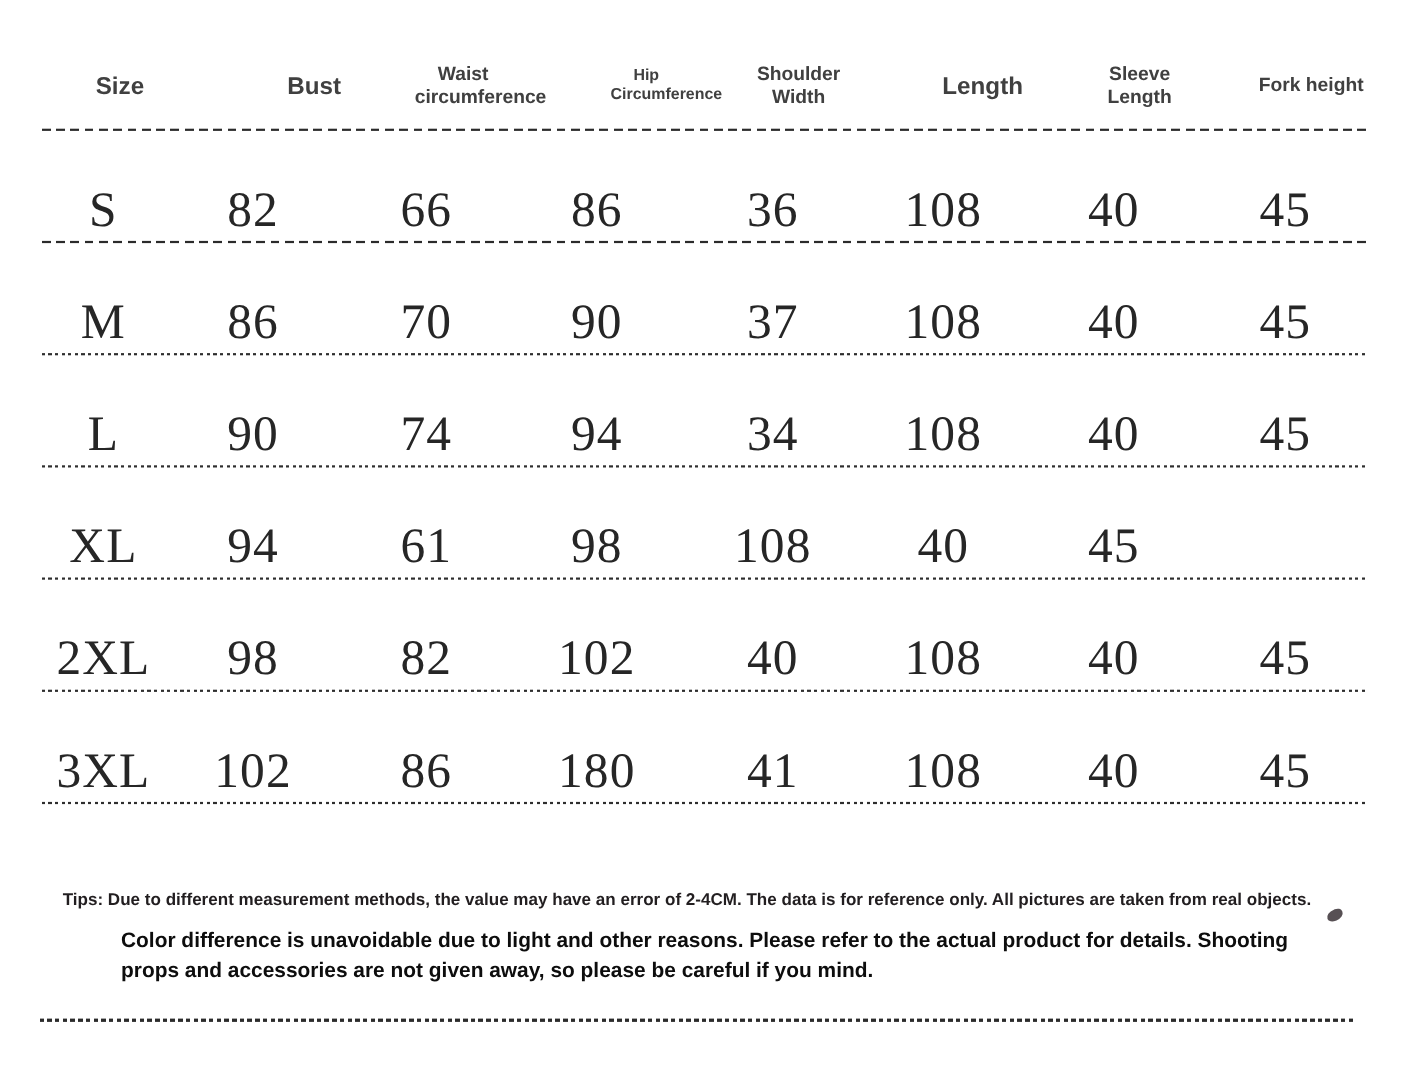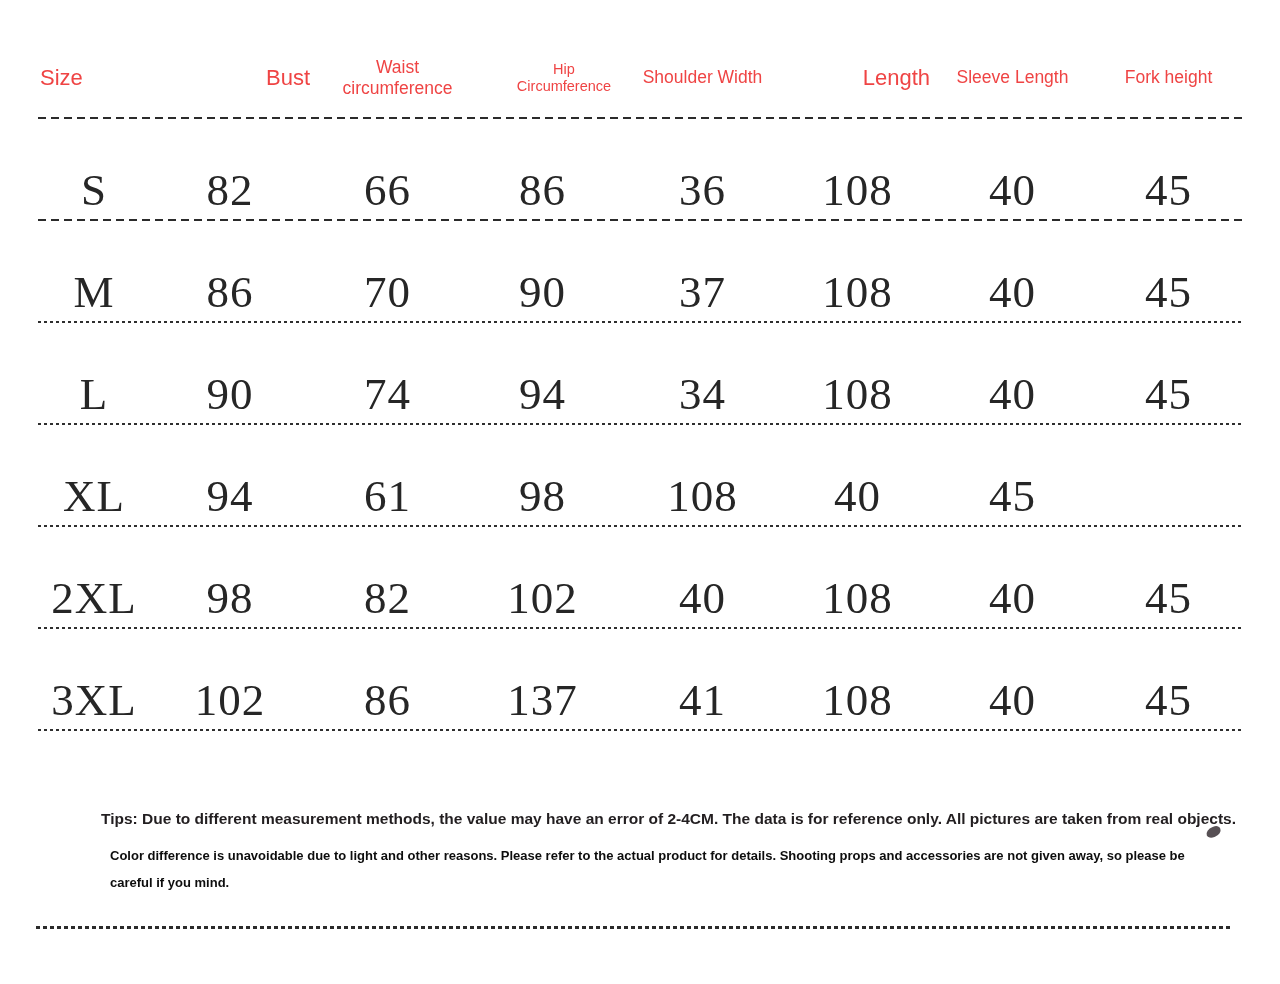--- a/index.html
+++ b/index.html
@@ -33,23 +33,24 @@
     box-sizing: border-box;
   }
   .row.data {
     height: 100px;
     align-items: flex-end;
     padding-bottom: 6px;
     box-sizing: border-box;
   }
   .cell { text-align: center; }
   .h {
-    font-weight: 400;
-    color: #ef4444;
+    font-weight: 700;
+    color: #404040;
     line-height: 1.15;
+    margin-left: 47px;
   }
   .h-lg { font-size: 22px; text-align: right; }
   .h-md { font-size: 17.5px; }
   .h-sm { font-size: 14.5px; }
   .h-size { text-align: left; padding-left: 2px; }
   .h-left { text-align: center; }
   .h-waist { padding-left: 20px; }
   .h-hip { padding-left: 43px; }
   .num, .sizelabel {
     font-family: "Liberation Serif", serif;
@@ -68,28 +69,27 @@
   }
   .tips-note {
     position: absolute;
     left: 57px;
     top: 810px;
     width: 1160px;
     font-size: 15.5px;
     font-weight: 700;
     color: #221e20;
     letter-spacing: 0px;
-    margin-left: 44px;
   }
   .disclaimer-note {
     position: absolute;
     left: 110px;
     top: 843px;
     width: 1075px;
-    font-size: 13px;
+    font-size: 19px;
     font-weight: 700;
     line-height: 26.5px;
     color: #0d0d0d;
   }
   .ink-speck {
     position: absolute;
     left: 1206px;
     top: 827px;
     width: 15px;
     height: 10px;
@@ -188,21 +188,21 @@
       <div class="cell num">40</div>
       <div class="cell num">45</div>
     </div>
 
     <div class="sep fine"></div>
 
     <div class="row data">
       <div class="cell sizelabel">3XL</div>
       <div class="cell num">102</div>
       <div class="cell num">86</div>
-      <div class="cell num">137</div>
+      <div class="cell num">180</div>
       <div class="cell num">41</div>
       <div class="cell num">108</div>
       <div class="cell num">40</div>
       <div class="cell num">45</div>
     </div>
 
     <div class="sep fine"></div>
 
   </div>
 

